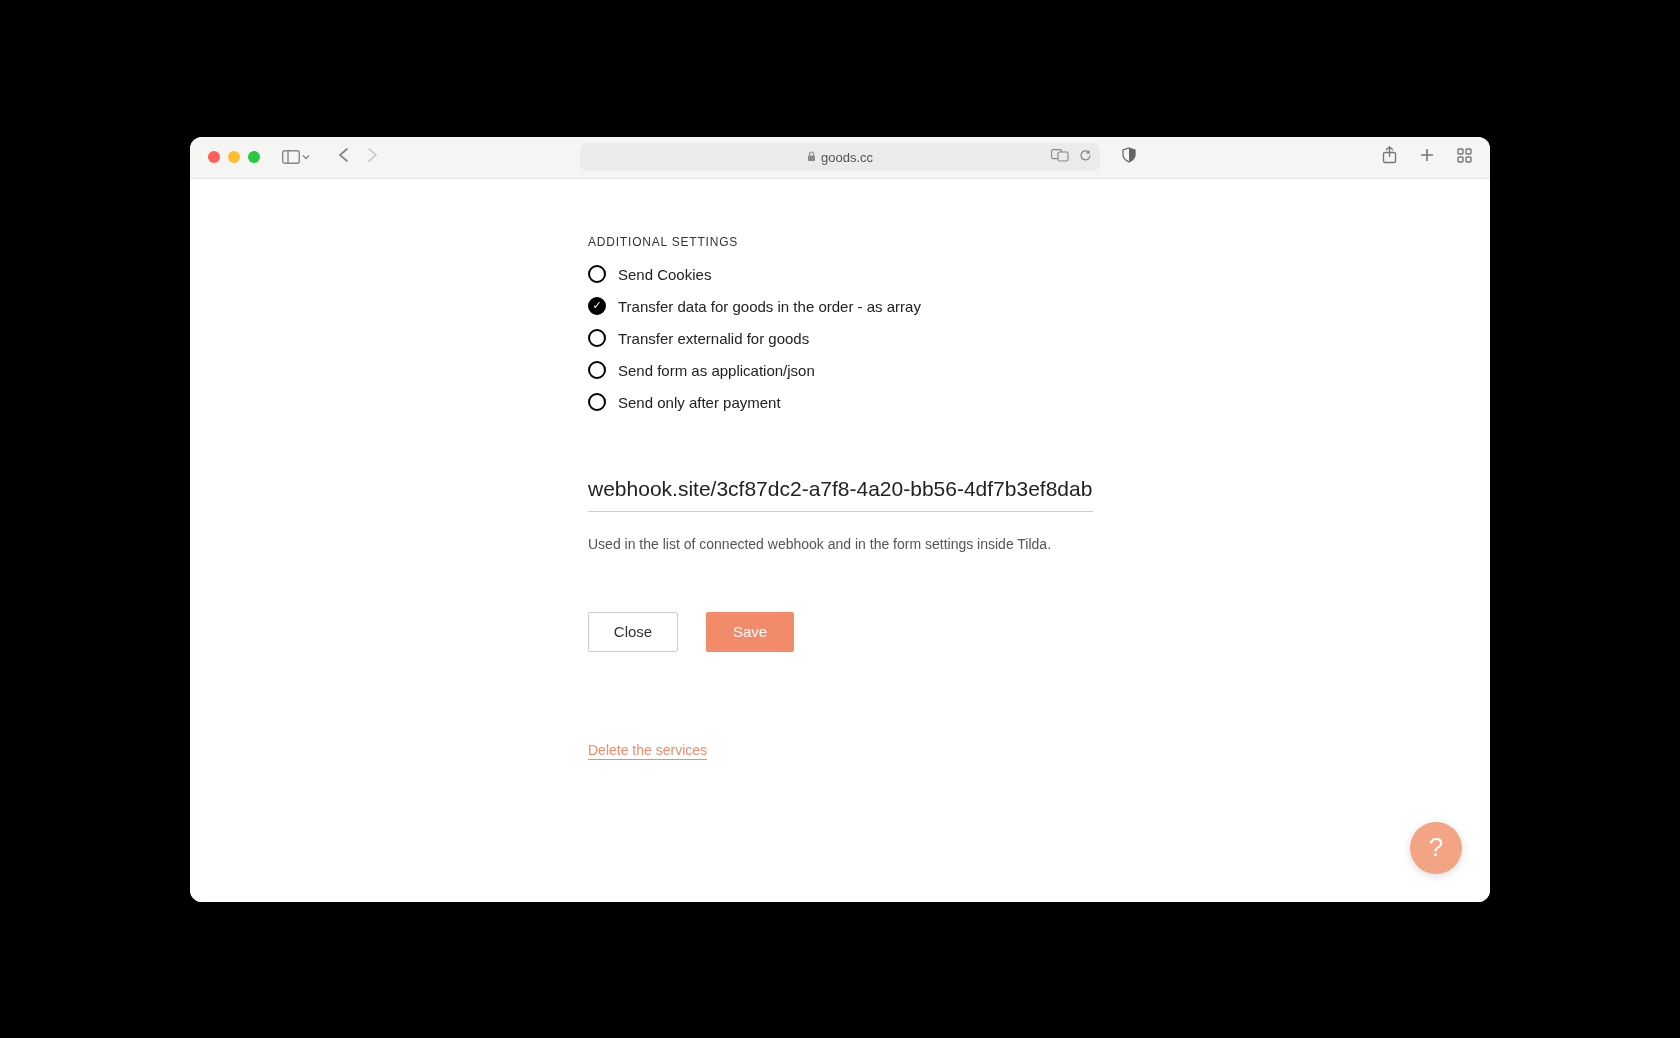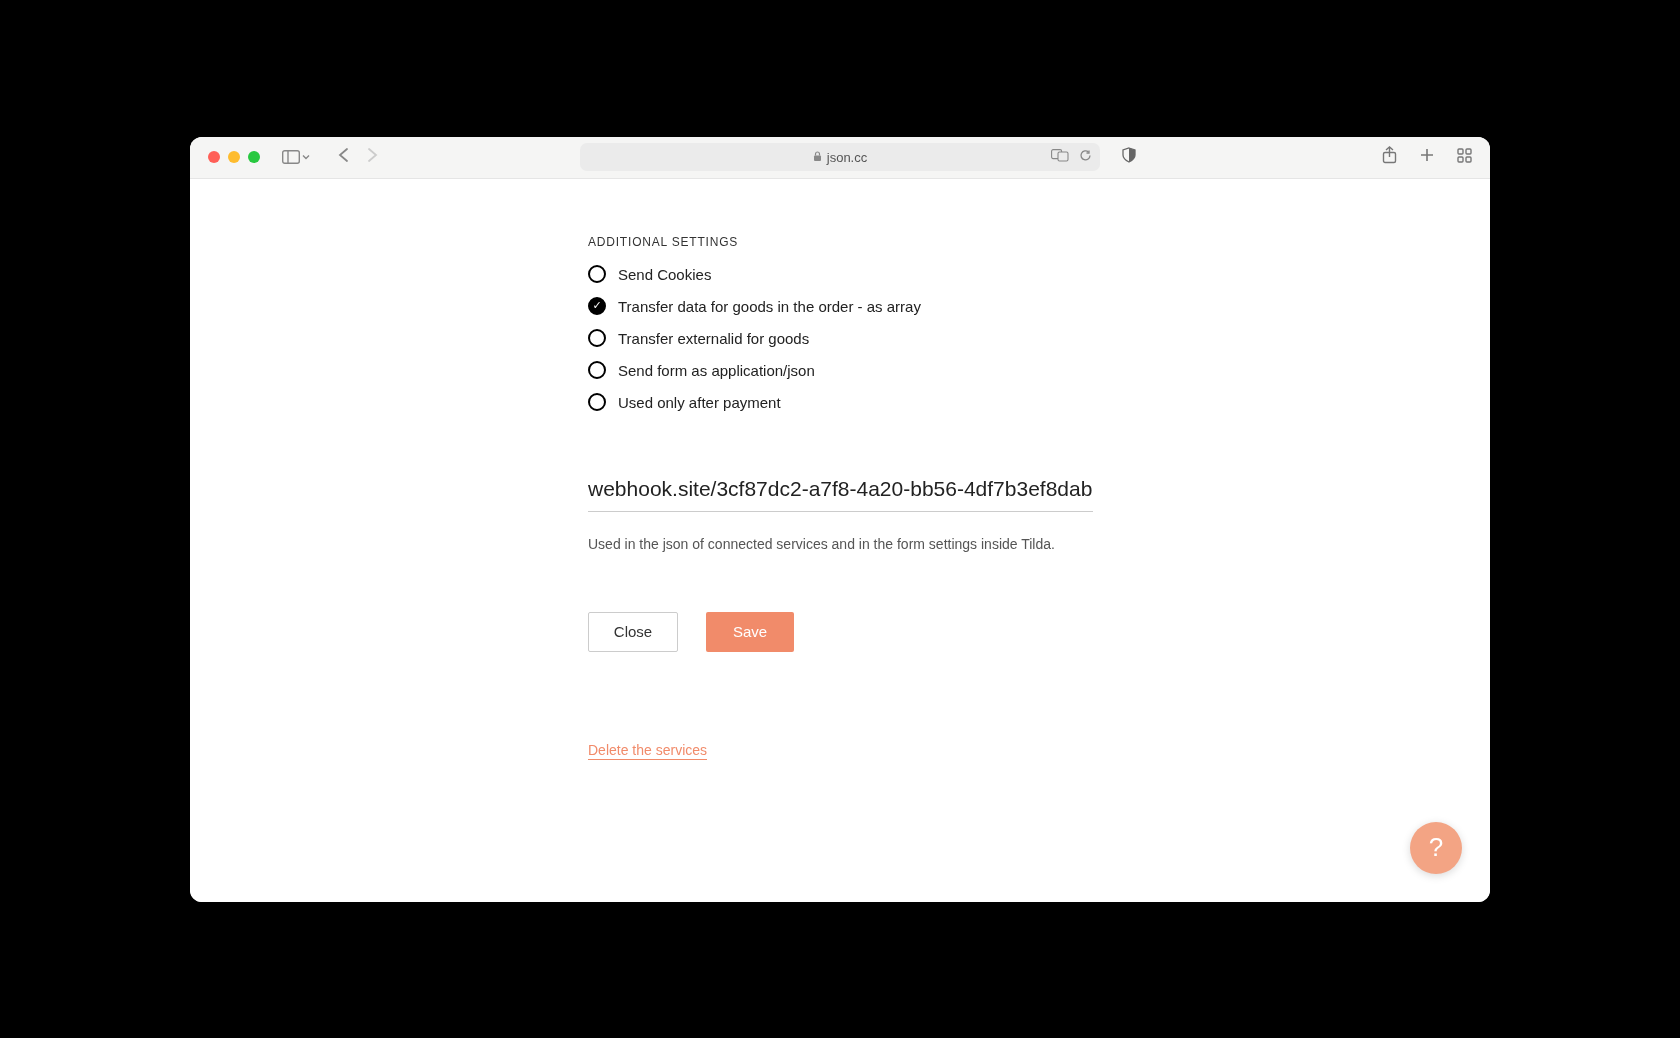--- a/index.html
+++ b/index.html
@@ -269,21 +269,21 @@
       </div>
     </div>
 
     <div class="address-area">
       <span class="lock">
         <svg width="9" height="11" viewBox="0 0 9 11">
             <rect x="1" y="4.5" width="7" height="5.5" rx="1" fill="#888"></rect>
             <path d="M2.5 4.5 V3 a2 2 0 0 1 4 0 V4.5" fill="none" stroke="#888" stroke-width="1.2"></path>
           </svg>
       </span>
-      <span>json.cc</span>
+      <span>goods.cc</span>
       <div class="address-right-icons">
         <span>
           <svg width="18" height="13" viewBox="0 0 18 13" fill="none" stroke="#888" stroke-width="1.1">
               <rect x="0.6" y="0.6" width="10" height="9" rx="1.5"></rect>
               <rect x="7" y="3" width="10" height="9" rx="1.5" fill="#ebebeb"></rect>
             </svg>
         </span>
         <span>
           <svg width="13" height="13" viewBox="0 0 13 13" fill="none" stroke="#888" stroke-width="1.3">
               <path d="M11 6.5 A4.5 4.5 0 1 1 9.5 3"></path>
@@ -342,27 +342,27 @@
           <div class="checkbox-row">
             <div class="checkbox-circle"></div>
             <span class="checkbox-label">Transfer externalid for goods</span>
           </div>
           <div class="checkbox-row">
             <div class="checkbox-circle"></div>
             <span class="checkbox-label">Send form as application/json</span>
           </div>
           <div class="checkbox-row">
             <div class="checkbox-circle"></div>
-            <span class="checkbox-label">Used only after payment</span>
+            <span class="checkbox-label">Send only after payment</span>
           </div>
         </div>
 
       <div class="name-section">
         <input type="text" class="text-input" value="webhook.site/3cf87dc2-a7f8-4a20-bb56-4df7b3ef8dab" style="">
-        <div class="help-text">Used in the json of connected services and in the form settings inside Tilda.</div>
+        <div class="help-text">Used in the list of connected webhook and in the form settings inside Tilda.</div>
       </div>
 
       <div class="button-row">
         <button class="btn btn-close">Close</button>
         <button class="btn btn-save">Save</button>
       </div>
 
       <a class="delete-link">Delete the services</a>
     </div>
 

